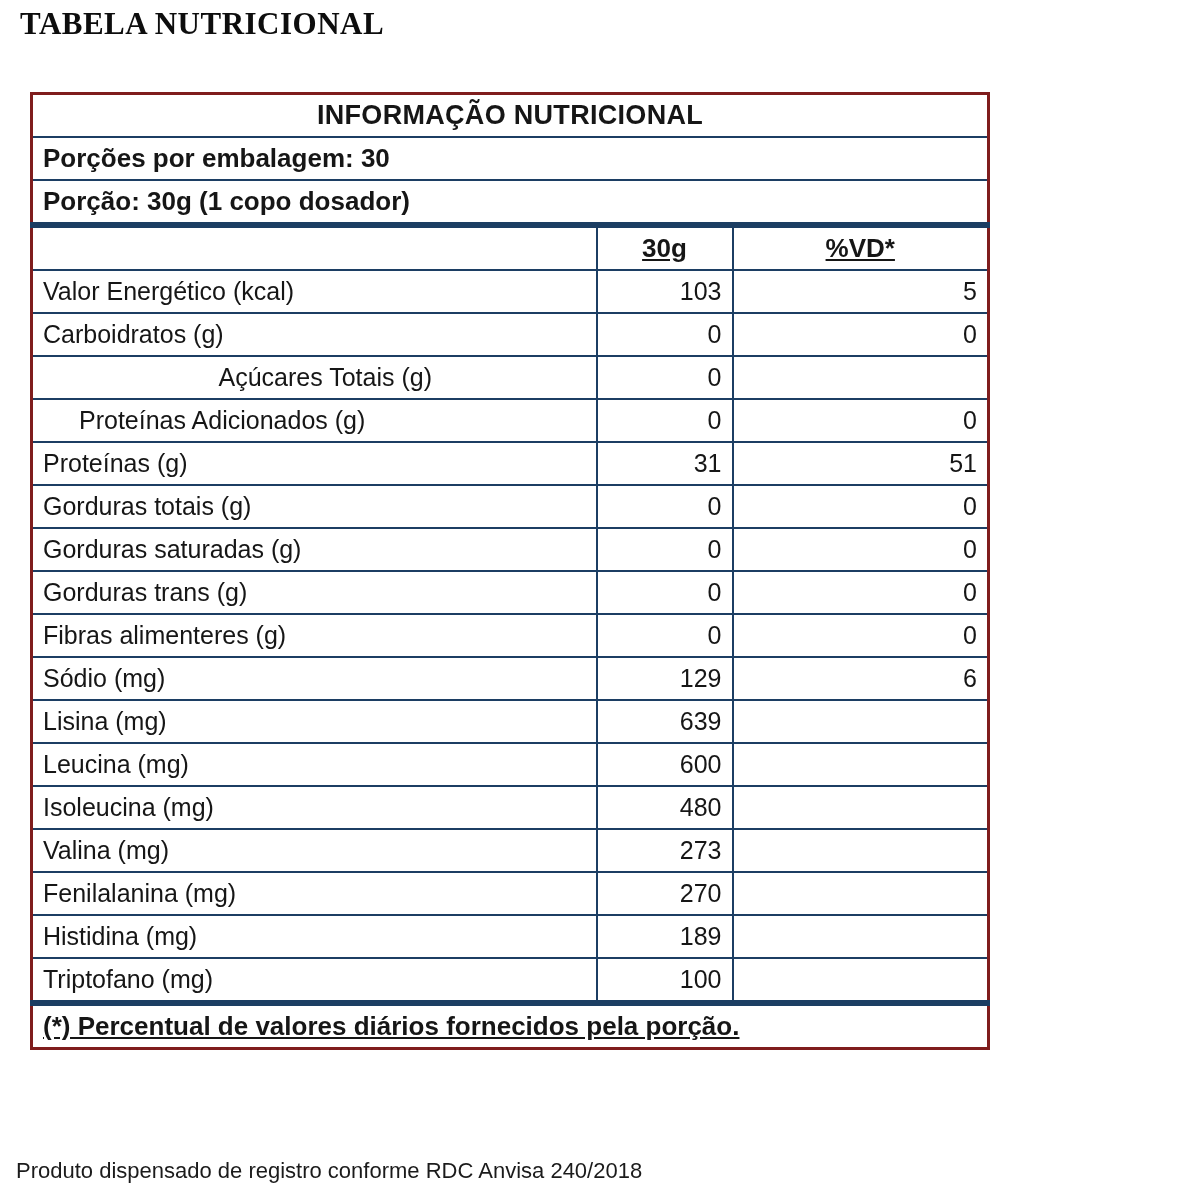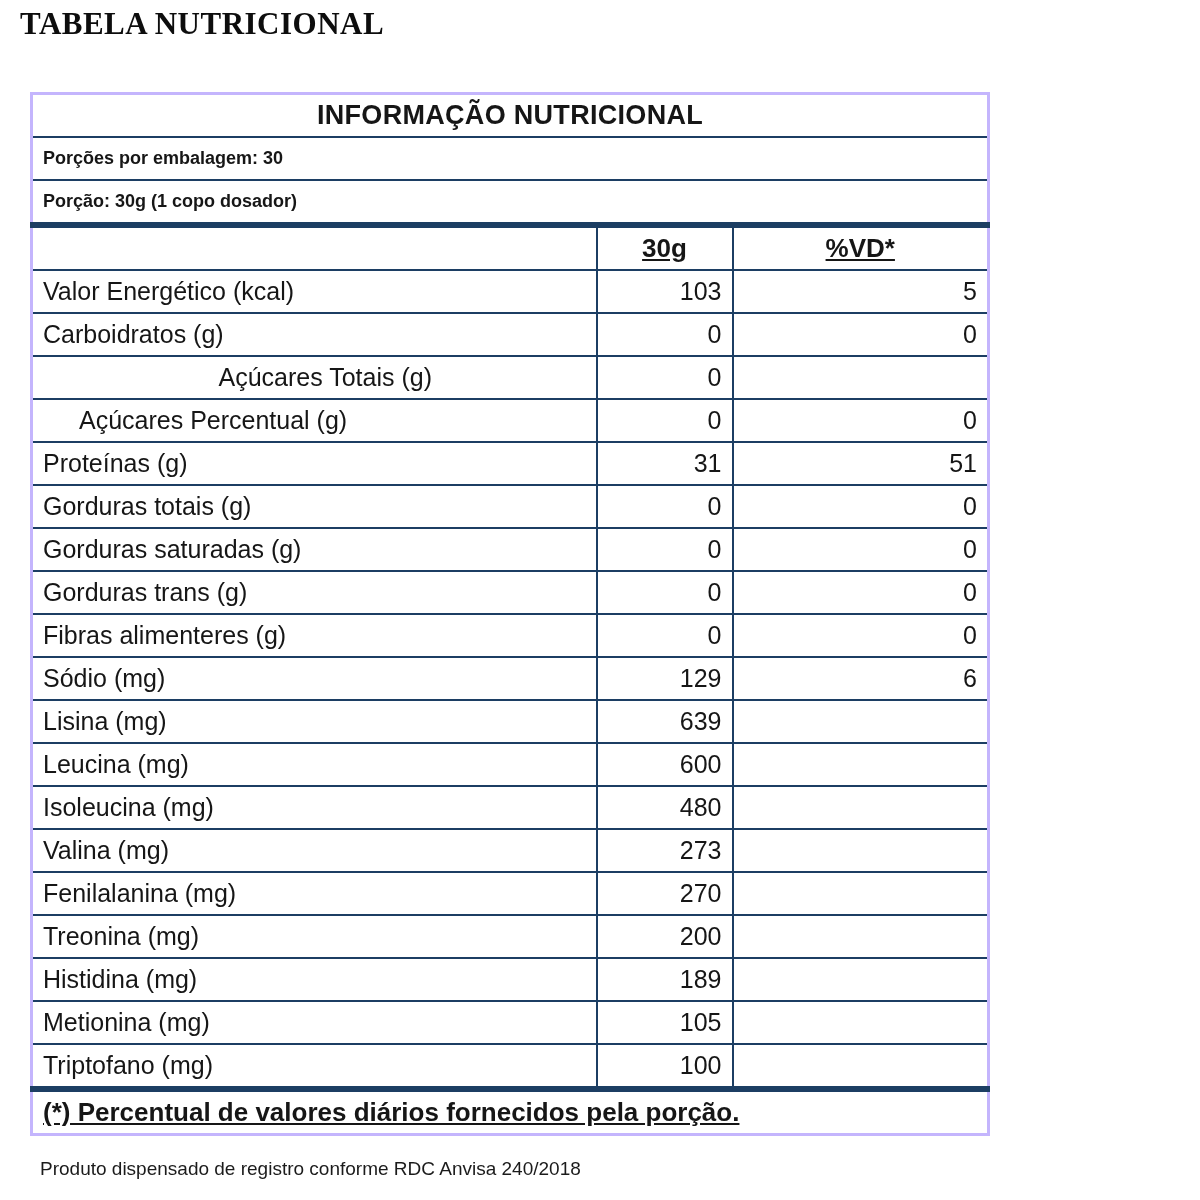--- a/index.html
+++ b/index.html
@@ -39,32 +39,32 @@
     padding: 0 10px;
     height: 41px;
     font-size: 25px;
     line-height: 1.1;
     color: #161616;
     vertical-align: middle;
     overflow: hidden;
     white-space: nowrap;
   }
   .nutri-table {
-    border: 3px solid #c4b5fd;
+    border: 3px solid #7f1d1d;
   }
   
   td.t-title {
     text-align: center;
     font-weight: bold;
     font-size: 27px;
     letter-spacing: 0.3px;
   }
   td.t-serving {
     font-weight: bold;
-    font-size: 18px;
+    font-size: 26px;
   }
   
   tr.thick-top td {
     border-top: 6px solid #1c3e63;
     text-decoration: underline;
   }
   td.col-head {
     text-align: center;
     font-weight: bold;
     font-size: 26px;
@@ -73,23 +73,23 @@
     text-align: right;
   }
   td.ind1 { padding-left: 32px; text-align: center; }
   td.ind2 { padding-left: 46px; }
   td.t-footnote {
     font-weight: bold;
     font-size: 26px;
   }
   .disclaimer {
     position: absolute;
-    left: 40px;
+    left: 16px;
     top: 1158px;
-    font-size: 19px;
+    font-size: 22px;
     color: #1b1b1b;
   }
 </style>
 </head>
 <body>
 
 <div class="page-title">TABELA NUTRICIONAL</div>
 
 <table class="nutri-table">
   <colgroup>
@@ -122,21 +122,21 @@
       <td>Carboidratos (g)</td>
       <td class="cell-num">0</td>
       <td class="cell-num">0</td>
     </tr>
     <tr>
       <td class="ind1">Açúcares Totais (g)</td>
       <td class="cell-num">0</td>
       <td class="cell-num"></td>
     </tr>
     <tr>
-      <td class="ind2">Açúcares Percentual (g)</td>
+      <td class="ind2">Proteínas Adicionados (g)</td>
       <td class="cell-num">0</td>
       <td class="cell-num">0</td>
     </tr>
     <tr>
       <td>Proteínas (g)</td>
       <td class="cell-num">31</td>
       <td class="cell-num">51</td>
     </tr>
     <tr>
       <td>Gorduras totais (g)</td>
@@ -182,35 +182,25 @@
       <td>Valina (mg)</td>
       <td class="cell-num">273</td>
       <td class="cell-num"></td>
     </tr>
     <tr>
       <td>Fenilalanina (mg)</td>
       <td class="cell-num">270</td>
       <td class="cell-num"></td>
     </tr>
     <tr>
-      <td>Treonina (mg)</td>
-      <td class="cell-num">200</td>
-      <td class="cell-num"></td>
-    </tr>
-    <tr>
       <td>Histidina (mg)</td>
       <td class="cell-num">189</td>
       <td class="cell-num"></td>
     </tr>
     <tr>
-      <td>Metionina (mg)</td>
-      <td class="cell-num">105</td>
-      <td class="cell-num"></td>
-    </tr>
-    <tr>
       <td>Triptofano (mg)</td>
       <td class="cell-num">100</td>
       <td class="cell-num"></td>
     </tr>
 
     <tr class="thick-top">
       <td colspan="3" class="t-footnote">(*) Percentual de valores diários fornecidos pela porção.</td>
     </tr>
   </tbody>
 </table>

